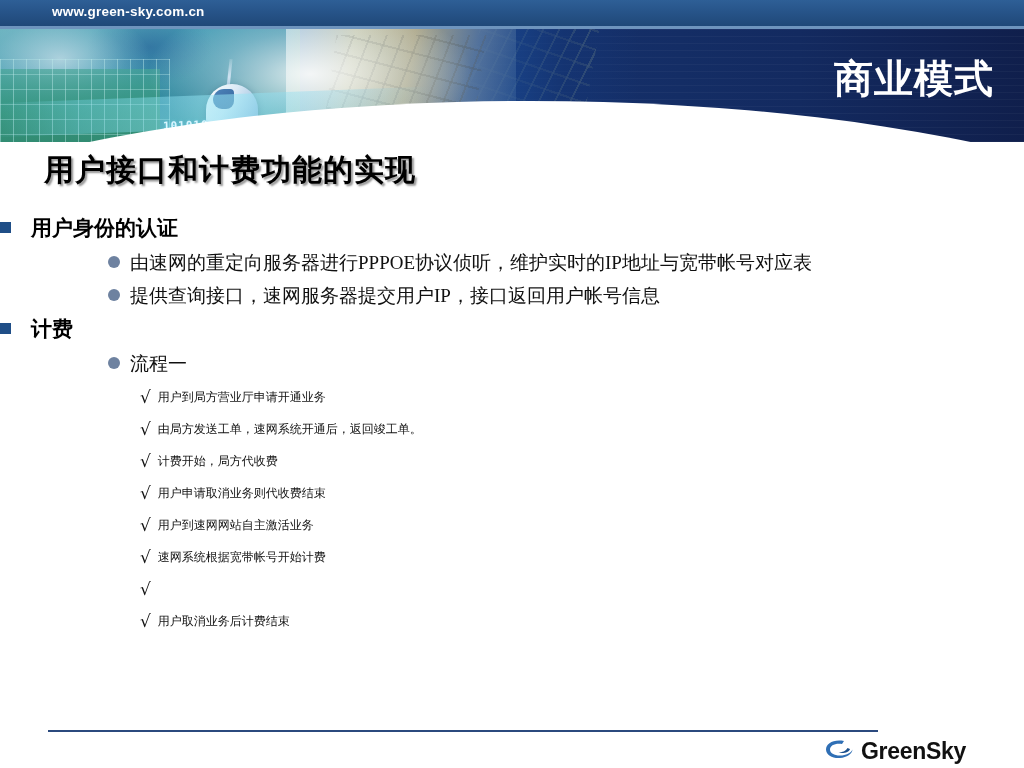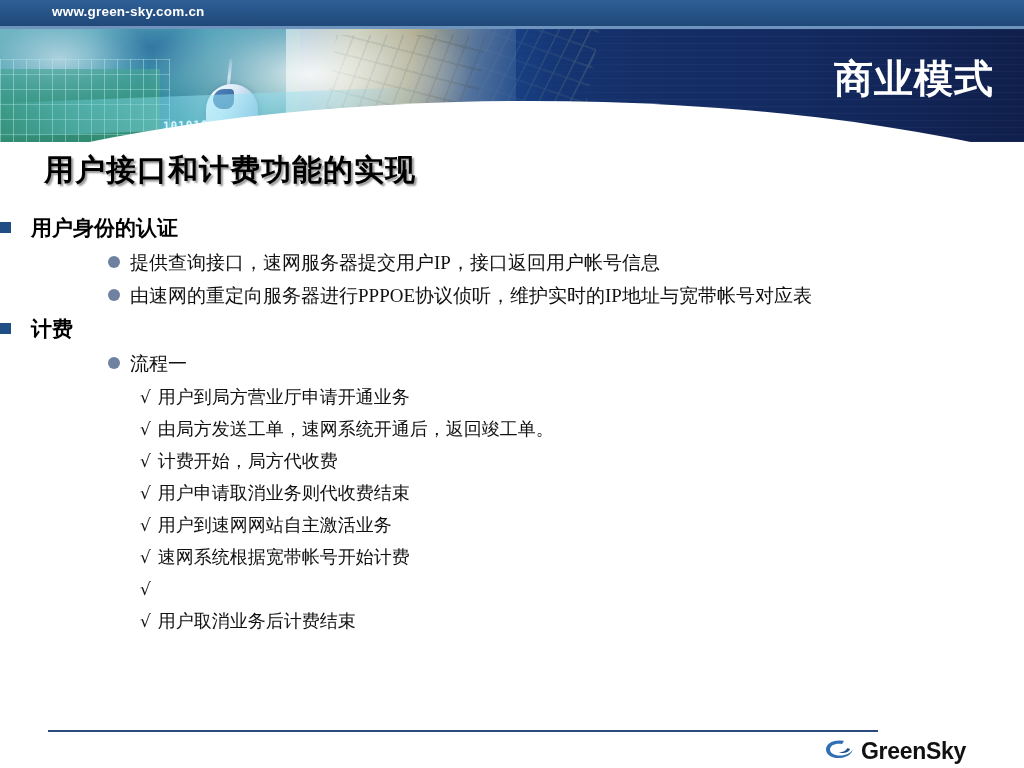--- a/index.html
+++ b/index.html
@@ -284,21 +284,21 @@
   }
   .check {
     font-family: "DejaVu Sans", sans-serif;
     font-size: 17px;
     color: #101010;
     margin-right: 7px;
     line-height: 32px;
     flex: 0 0 auto;
   }
   .lvl3-text {
-    font-size: 18px;
+    font-size: 12px;
     color: #101010;
     line-height: 32px;
   }
 
   
   #footer-rule {
     position: absolute;
     left: 48px; top: 730px;
     width: 830px; height: 2px;
     background: #2b4a7e;
@@ -353,25 +353,25 @@
 
 <div id="heading">用户接口和计费功能的实现</div>
 
 <div id="body-content">
     <div class="lvl1">
       <div class="sq" style="background: rgb(31, 78, 135);"></div>
       <div class="lvl1-text">用户身份的认证</div>
     </div>
     <div class="lvl2">
       <div class="dot" style="background: rgb(110, 130, 160);"></div>
-      <div class="lvl2-text wide">提供查询接口，速网服务器提交用户IP，接口返回用户帐号信息</div>
+      <div class="lvl2-text wide">由速网的重定向服务器进行PPPOE协议侦听，维护实时的IP地址与宽带帐号对应表</div>
     </div>
     <div class="lvl2">
       <div class="dot" style="background: rgb(110, 130, 160);"></div>
-      <div class="lvl2-text wide">由速网的重定向服务器进行PPPOE协议侦听，维护实时的IP地址与宽带帐号对应表</div>
+      <div class="lvl2-text wide">提供查询接口，速网服务器提交用户IP，接口返回用户帐号信息</div>
     </div>
     <div class="lvl1">
       <div class="sq" style="background: rgb(31, 78, 135);"></div>
       <div class="lvl1-text">计费</div>
     </div>
     <div class="lvl2">
       <div class="dot" style="background: rgb(110, 130, 160);"></div>
       <div class="lvl2-text">流程一</div>
     </div>
     <div class="lvl3">

